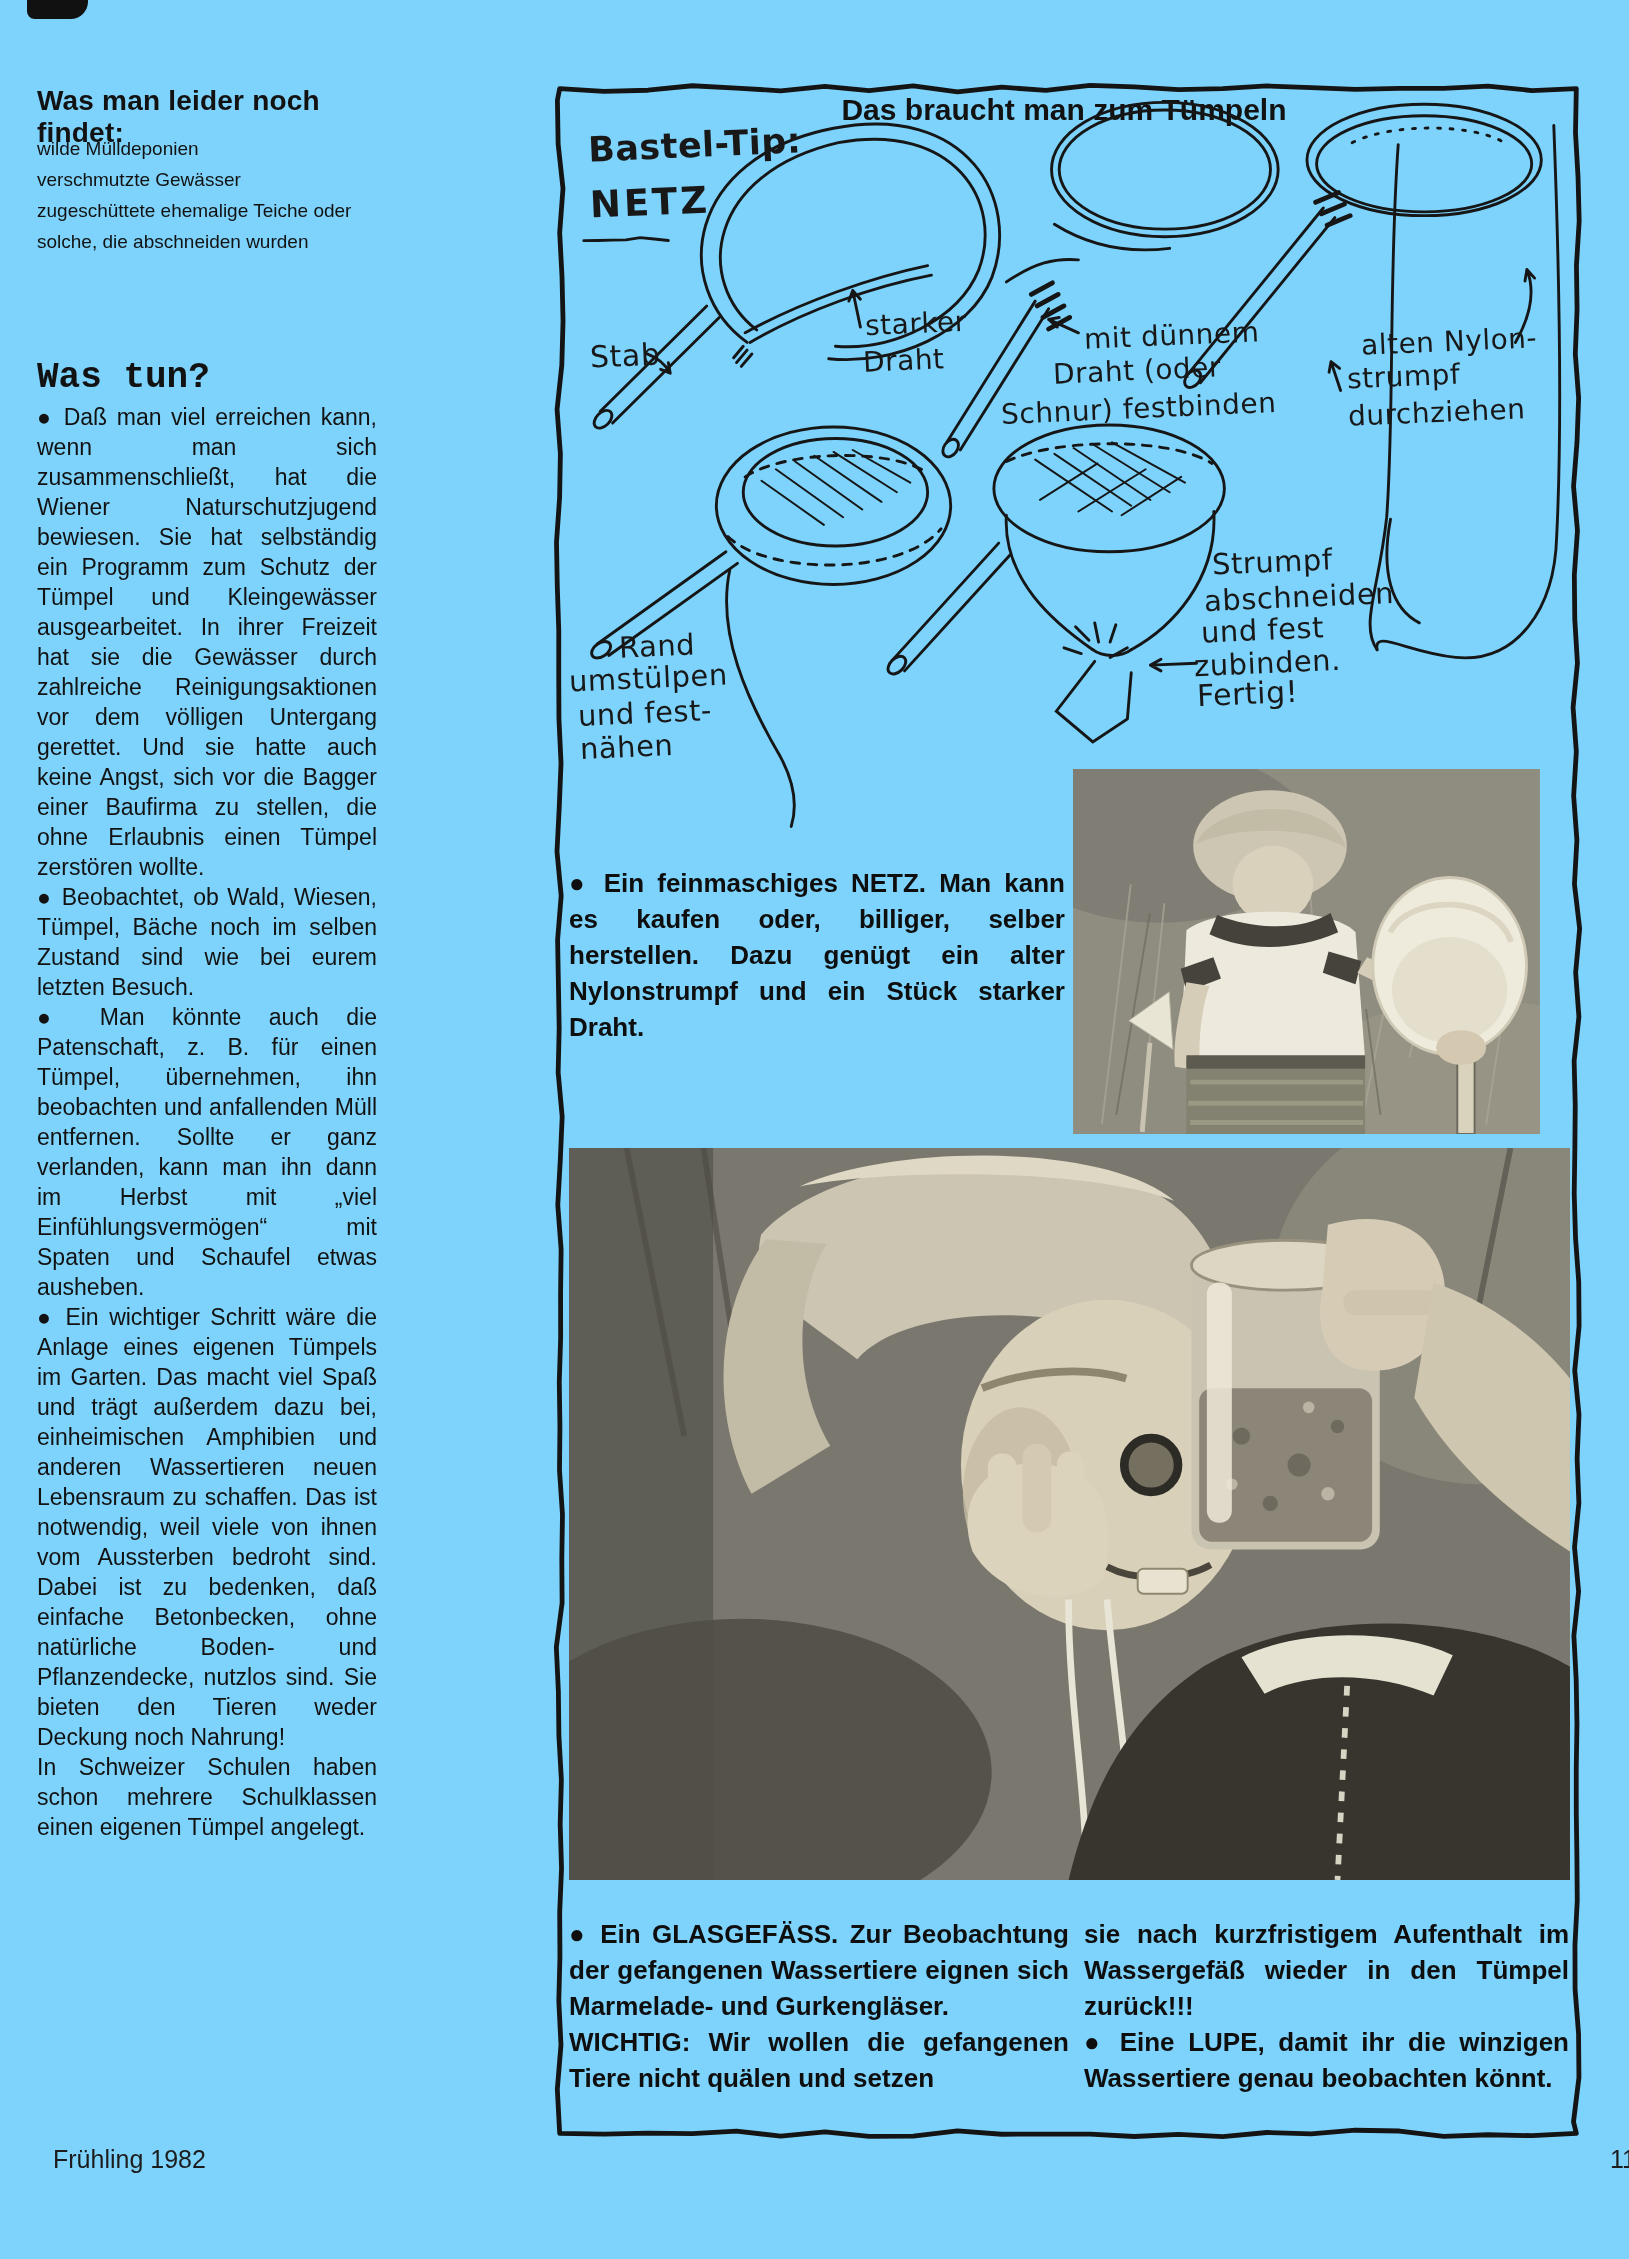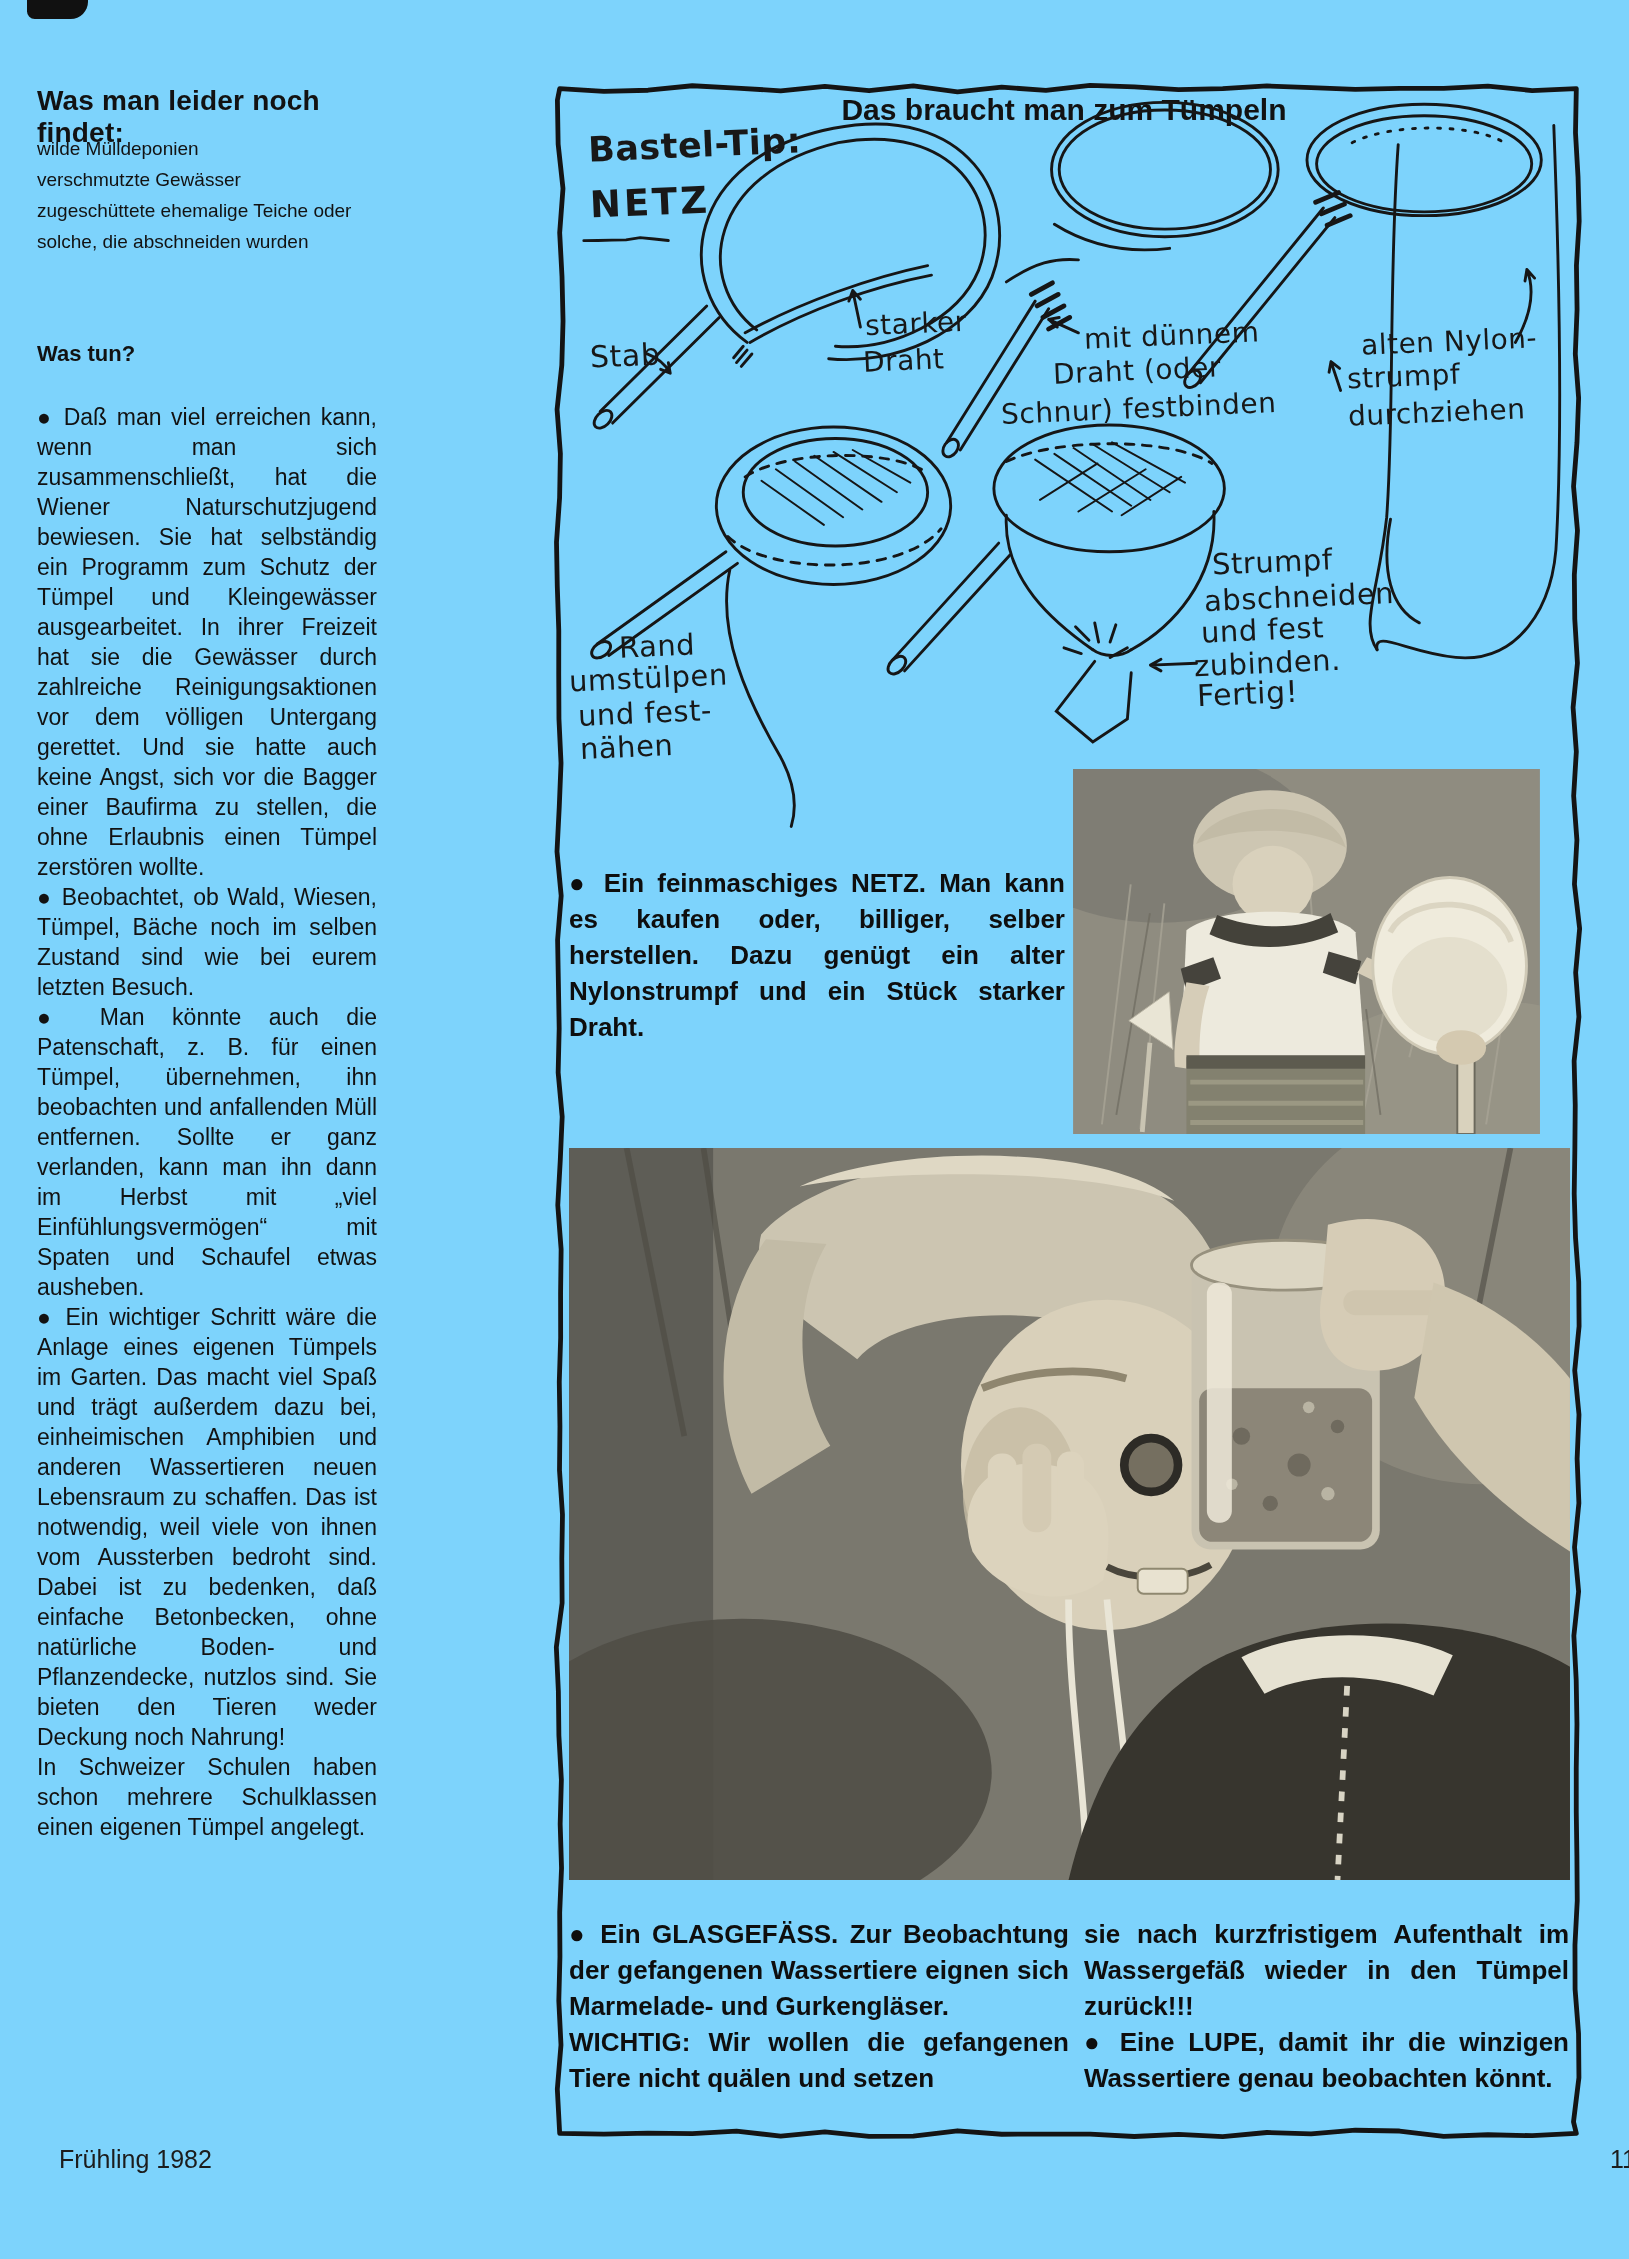--- a/index.html
+++ b/index.html
@@ -1,21 +1,21 @@
 <!DOCTYPE html>
 <html><head>
 <meta charset="utf-8">
 <style>
   html,body{margin:0;padding:0;background:#d8d6d0;}
   #page{position:relative;width:1629px;height:2260px;background:#7dd3fc;overflow:hidden;
         font-family:"Liberation Sans",sans-serif;color:#121212;}
   
   .h1{position:absolute;left:37px;top:85px;width:338px;font-size:28px;font-weight:bold;letter-spacing:0.2px;}
   .findings{position:absolute;left:37px;top:133px;width:338px;font-size:19px;line-height:31px;list-style:none;margin:0;padding:0;}
-  .h2{position:absolute;left:37px;top:341px;width:338px;font-size:22px;font-weight:bold;}
+  .h2{position:absolute;left:37px;top:357px;width:338px;font-size:36px;font-weight:bold;font-family:Liberation Mono, monospace;}
   .bodycol{position:absolute;left:37px;top:402px;width:340px;font-size:23px;line-height:30px;
            text-align:justify;text-align-last:left;}
   .bodycol p{margin:0;}
   
   .boxtitle{position:absolute;left:555px;top:93px;width:1018px;text-align:center;font-size:30px;font-weight:bold;}
   svg.layer{position:absolute;}
   .hw{position:absolute;font-family:"DejaVu Sans",sans-serif;color:#181818;white-space:nowrap;
       transform:rotate(-2.5deg);letter-spacing:0.5px;}
   .hw.big{font-size:34px;font-weight:bold;}
   .cap{position:absolute;font-size:26px;font-weight:bold;line-height:36px;text-align:justify;text-align-last:left;color:#0e0e0e;}
@@ -251,17 +251,17 @@
 
   <div class="cap" style="left:569px;top:1916px;width:500px;">
     <p>● Ein GLASGEFÄSS. Zur Beobachtung der gefangenen Wassertiere eignen sich Marmelade- und Gurkengläser.</p>
     <p>WICHTIG: Wir wollen die gefangenen Tiere nicht quälen und setzen</p>
   </div>
   <div class="cap" style="left:1084px;top:1916px;width:485px;">
     <p>sie nach kurzfristigem Aufenthalt im Wassergefäß wieder in den Tümpel zurück!!!</p>
     <p>● Eine LUPE, damit ihr die winzigen Wassertiere genau beobachten könnt.</p>
   </div>
 
-  <div class="footer" style="left:59px;top:2145px;">Frühling 1982</div>
+  <div class="footer" style="left:53px;top:2145px;">Frühling 1982</div>
   <div class="footer" style="left:1610px;top:2145px;">11</div>
 
 </div>
 
 
 </body></html>

